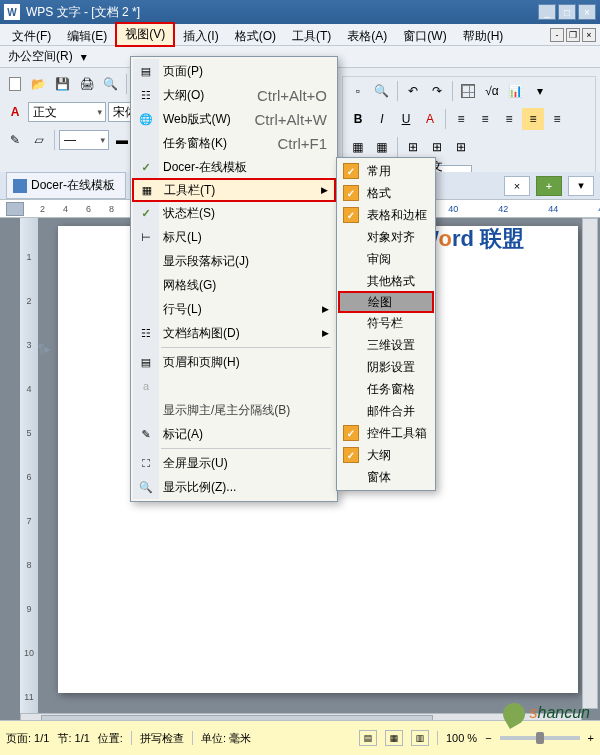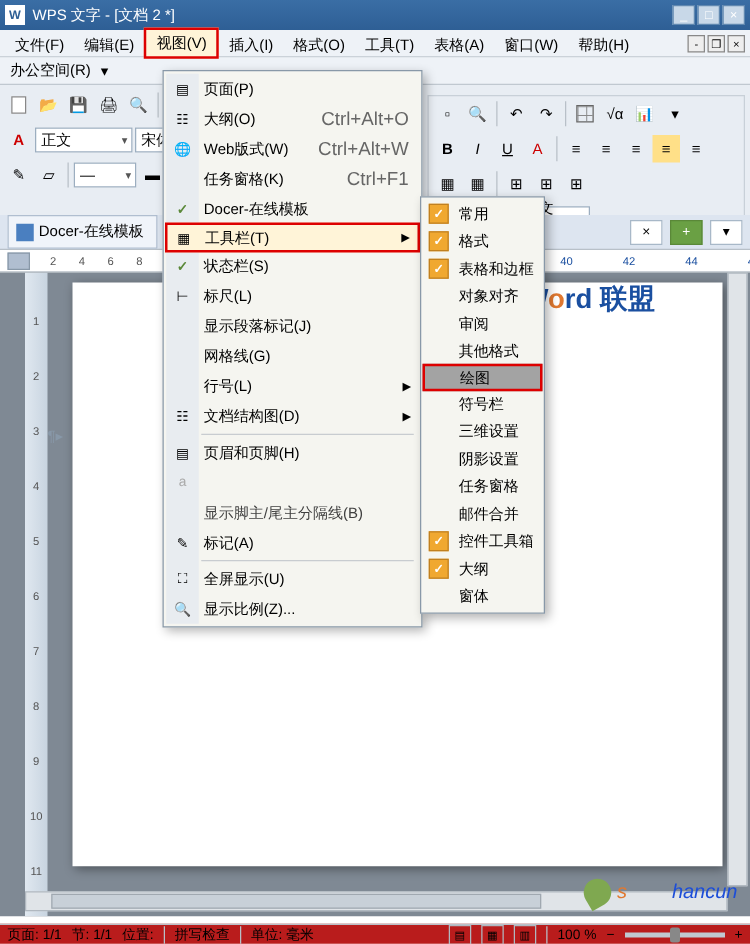--- a/index.html
+++ b/index.html
@@ -50,21 +50,21 @@
 .doc-area { position: absolute; top: 218px; left: 0; right: 0; bottom: 22px; background: #7f8994; overflow: hidden; }
 .doc-left-ruler { position: absolute; left: 20px; top: 0; bottom: 0; width: 18px; background: linear-gradient(to right, #e0e8f0, #c8d4e0); font-size: 9px; color: #555; text-align: center; }
 .doc-left-ruler span { display: block; margin-top: 34px; }
 .doc-page { position: absolute; left: 58px; top: 8px; width: 520px; bottom: 40px; background: #fff; box-shadow: 2px 2px 8px rgba(0,0,0,0.4); }
 .doc-insert-icon { position: absolute; left: 38px; top: 124px; width: 16px; height: 16px; color: #8898a8; font-size: 12px; }
 .hscroll { position: absolute; left: 20px; right: 18px; bottom: 4px; height: 16px; background: #e0e4e8; border: 1px solid #b0b8c0; }
 .hscroll-thumb { position: absolute; left: 20px; width: 70%; top: 1px; bottom: 1px; background: #c8d0d8; border: 1px solid #a0a8b0; }
 .vscroll { position: absolute; right: 2px; top: 0; bottom: 24px; width: 16px; background: #e0e4e8; border: 1px solid #b0b8c0; }
 
 
-.statusbar { position: absolute; bottom: 0; left: 0; right: 0; height: 16px; background: #b91c1c; border-top: 1px solid #b8c0c8; display: flex; align-items: center; padding: 0 6px; gap: 8px; font-size: 11px; }
+.statusbar { position: absolute; bottom: 0; left: 0; right: 0; height: 35px; background: #fef9c3; border-top: 1px solid #b8c0c8; display: flex; align-items: center; padding: 0 6px; gap: 8px; font-size: 11px; }
 .sb-sep { width: 1px; height: 14px; background: #b8c0c8; }
 .zoom-slider { width: 80px; height: 4px; background: #c0c8d0; position: relative; }
 .zoom-slider::before { content: ""; position: absolute; left: 50%; top: -4px; width: 8px; height: 12px; background: #888; transform: translateX(-50%); border-radius: 2px; }
 .sb-view-btn { width: 18px; height: 16px; border: 1px solid #b0b8c0; display: flex; align-items: center; justify-content: center; cursor: pointer; font-size: 9px; }
 
 
 .dropdown { position: absolute; top: 56px; left: 130px; width: 208px; background: #f5f5f0; border: 1px solid #8898a8; box-shadow: 3px 3px 8px rgba(0,0,0,0.3); z-index: 100; padding: 2px; }
 .dropdown-icons-col { position: absolute; left: 2px; top: 2px; bottom: 2px; width: 26px; background: #e8ecf0; }
 .dd-item { height: 24px; display: flex; align-items: center; position: relative; padding-left: 30px; cursor: pointer; }
 .dd-item.highlight { border: 2px solid #d00; background: #fff4d8; margin: -1px; }
@@ -79,21 +79,21 @@
 .sm-item.highlight { border: 2px solid #d00; background: #a3a3a3; margin: -1px; }
 .sm-check { position: absolute; left: 4px; width: 16px; height: 16px; background: #f0a830; border: 1px solid #c08020; display: flex; align-items: center; justify-content: center; color: #fff; font-size: 10px; font-weight: bold; }
 
 
 .watermark1 { position: absolute; right: 76px; top: 224px; font-size: 22px; font-weight: bold; z-index: 50; }
 .watermark1 .w { color: #1a4fa0; }
 .watermark1 .o { color: #e07830; }
 .watermark1 .rest { color: #1a4fa0; }
 .watermark2 { position: absolute; right: 10px; bottom: 30px; z-index: 50; font-size: 16px; font-style: italic; }
 .watermark2 .s { color: #e07830; }
-.watermark2 .rest { color: #1d4ed8; margin-left: 36px; }
+.watermark2 .rest { color: #14532d; }
 .watermark2-icon { display: inline-block; width: 22px; height: 22px; background: #7fa850; border-radius: 50% 50% 50% 0; transform: rotate(-30deg); vertical-align: middle; }
 
 
 .ico { width: 14px; height: 14px; }
 .ico-grid { background: linear-gradient(#888 1px, transparent 1px) 0 0 / 7px 7px, linear-gradient(90deg, #888 1px, transparent 1px) 0 0 / 7px 7px; border: 1px solid #666; }
 .ico-check { color: #5a8838; font-weight: bold; }
 .ico-doc { width: 12px; height: 14px; background: #fff; border: 1px solid #888; position: relative; }
 </style>
 </head>
 <body>

